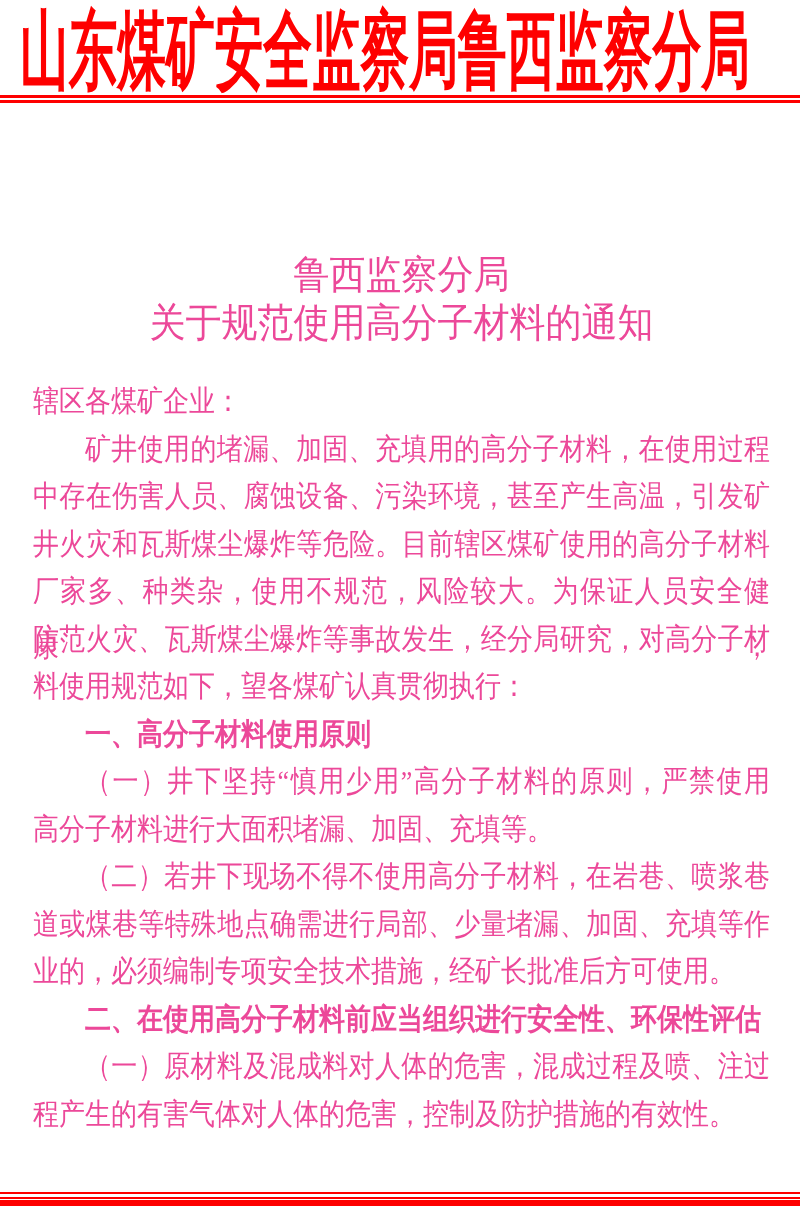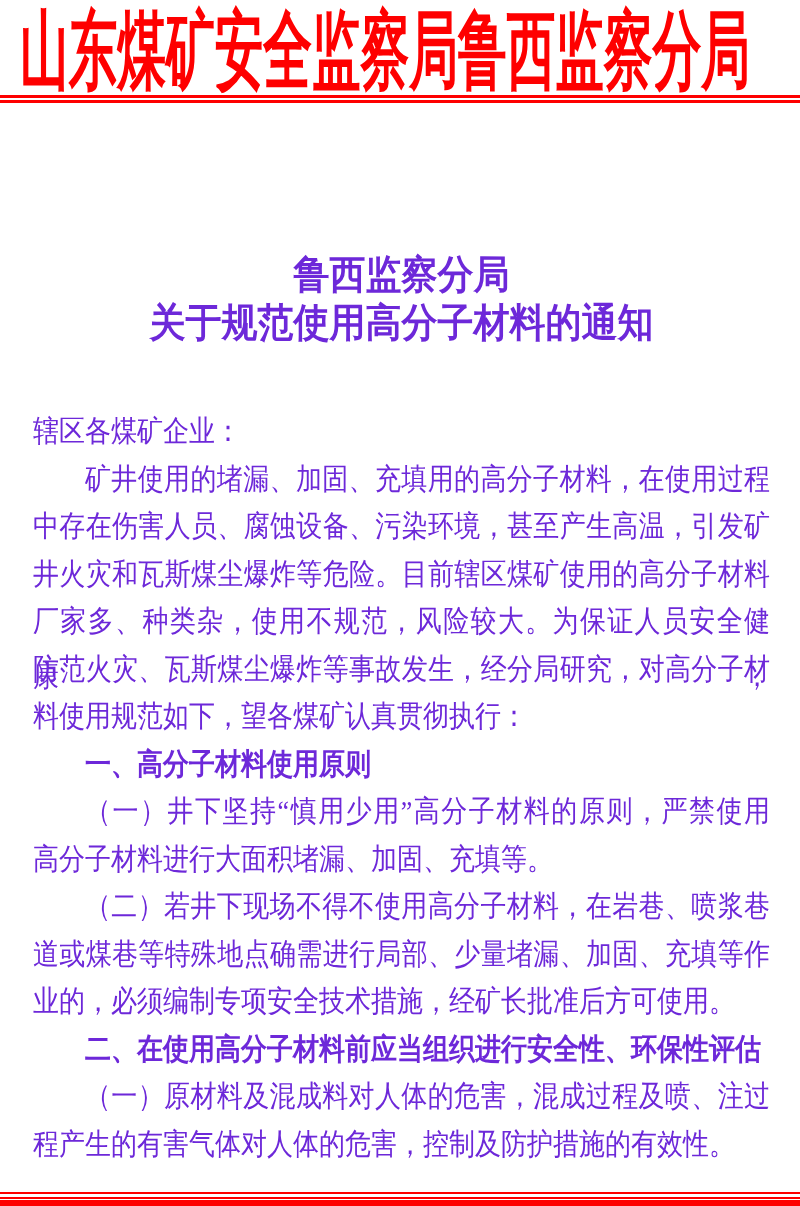--- a/index.html
+++ b/index.html
@@ -3,21 +3,21 @@
 <meta charset="utf-8">
 <style>
   html, body { margin: 0; padding: 0; background: #ffffff; }
   .page {
     position: relative;
     width: 800px;
     height: 1206px;
     background: #ffffff;
     overflow: hidden;
     font-family: "Liberation Serif", "DejaVu Serif", serif;
-    color: #6d28d9;
+    color: #ec4899;
   }
 
   
   .agency-svg { position: absolute; top: 0; left: 0; }
   .agency-text {
     font-family: "Liberation Serif", "DejaVu Serif", serif;
     font-weight: bold;
     fill: #fe0000;
   }
 
@@ -39,33 +39,33 @@
     letter-spacing: 1px;
     white-space: nowrap;
   }
 
   
   .doc-title {
     position: absolute;
     top: 252px; left: 33px;
     width: 737px;
     text-align: center;
-    font-weight: bold;
+    font-weight: normal;
   }
   .title-line {
     font-size: 36px;
     line-height: 47.5px;
     height: 47.5px;
     transform: scaleY(1.1);
   }
 
   
   .doc-body {
     position: absolute;
-    top: 408px; left: 33px;
+    top: 378px; left: 33px;
     width: 737px;
   }
   .line {
     height: 47.5px;
     line-height: 47.5px;
     font-size: 26px;
     text-align: justify;
     white-space: nowrap;
     transform: scaleY(1.15);
   }

